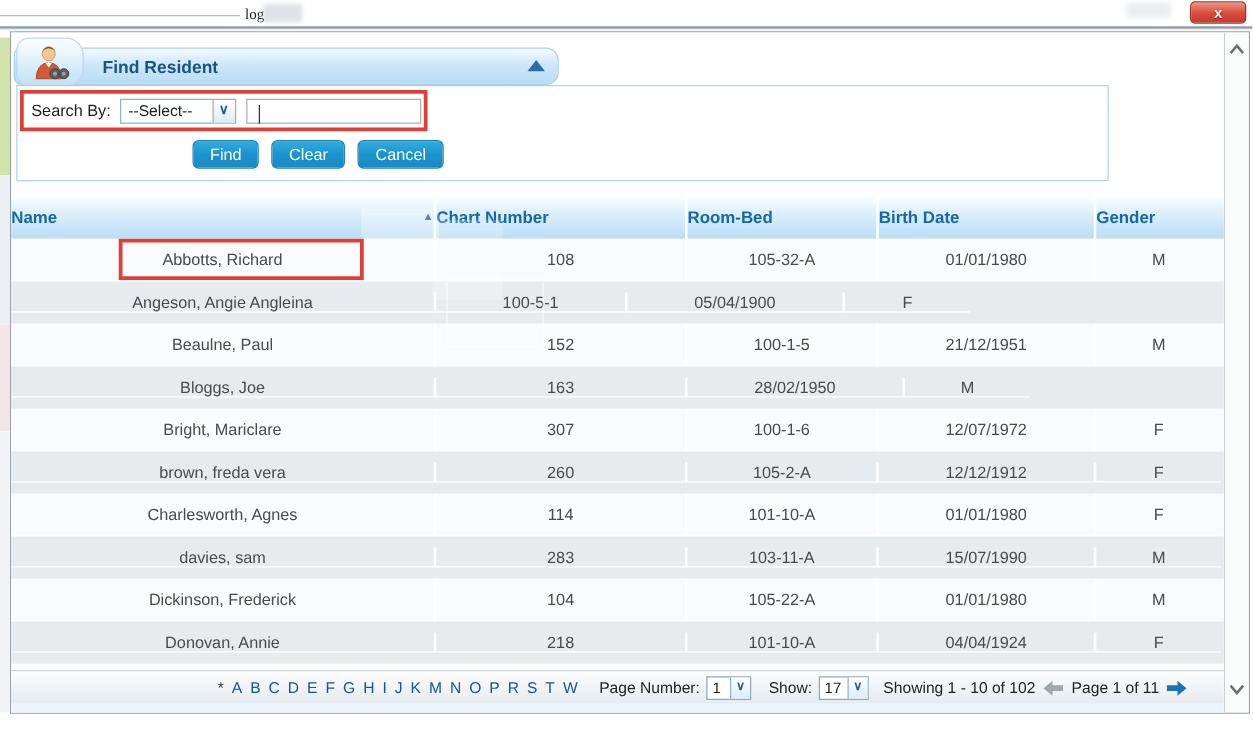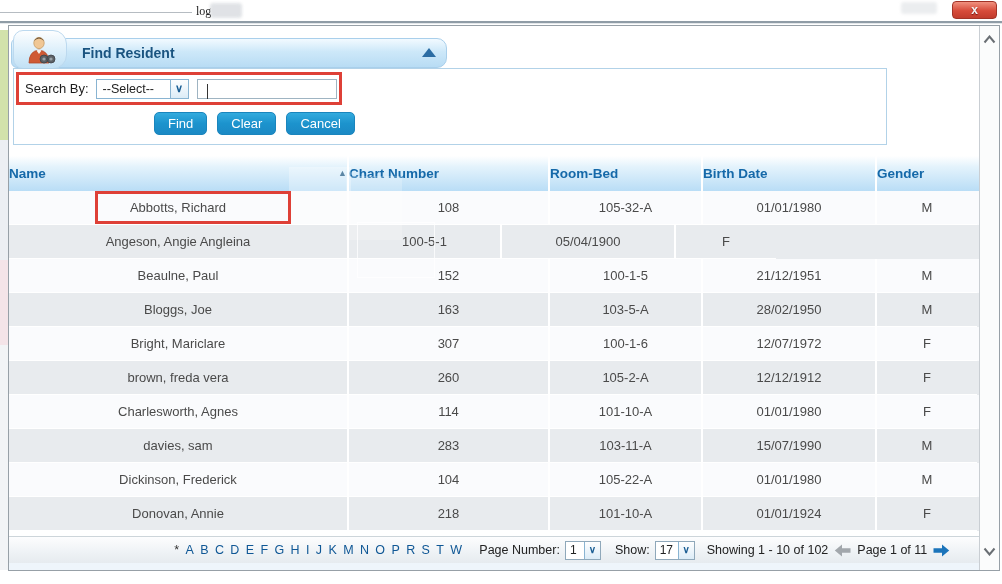--- a/index.html
+++ b/index.html
@@ -76,21 +76,21 @@
   
   .table { position:absolute; left:0; top:130px; width:970px; }
   .thead { display:flex; height:35px;
     background:linear-gradient(#ffffff, #e4f3fc 30%, #b9ddf6); }
   .thcell { display:flex; align-items:center; justify-content:space-between; font-size:13.5px;
     font-weight:bold; color:#1569a9; border-right:2px solid #fff; cursor:pointer; }
   .thcell:last-child { border-right:none; }
   .sort-arrow { font-size:9px; color:#16527e; margin-left:2px; margin-top:-2px; }
   .trow { display:flex; height:34px; cursor:pointer; }
   .trow.odd  { background:#fafbfd; }
-  .trow.even { background:#e8ebee; }
+  .trow.even { background:#e8ebee;align-items:center; }
   .tcell { display:flex; align-items:center; justify-content:center; font-size:13px; color:#4a4a4a;
     border-right:2px solid #fff; border-bottom:1px solid #fff; }
   .tcell:last-child { border-right:none; }
   .c0 { width:340px; } .c1 { width:201px; } .c2 { width:153px; } .c3 { width:174px; } .c4 { width:100px; }
 
   
   .row-redbox { position:absolute; left:86px; top:165px; width:196px; height:33px;
     border:3px solid #de4037; pointer-events:none; }
 
   
@@ -212,21 +212,20 @@
             <div class="trow odd">
               <div class="tcell c0">Beaulne, Paul</div>
               <div class="tcell c1">152</div>
               <div class="tcell c2">100-1-5</div>
               <div class="tcell c3">21/12/1951</div>
               <div class="tcell c4">M</div>
             </div>
             <div class="trow even">
               <div class="tcell c0">Bloggs, Joe</div>
               <div class="tcell c1">163</div>
-              <div class="tcell c2">103-5-A</div>
               <div class="tcell c3">28/02/1950</div>
               <div class="tcell c4">M</div>
             </div>
             <div class="trow odd">
               <div class="tcell c0">Bright, Mariclare</div>
               <div class="tcell c1">307</div>
               <div class="tcell c2">100-1-6</div>
               <div class="tcell c3">12/07/1972</div>
               <div class="tcell c4">F</div>
             </div>
@@ -255,21 +254,21 @@
               <div class="tcell c0">Dickinson, Frederick</div>
               <div class="tcell c1">104</div>
               <div class="tcell c2">105-22-A</div>
               <div class="tcell c3">01/01/1980</div>
               <div class="tcell c4">M</div>
             </div>
             <div class="trow even">
               <div class="tcell c0">Donovan, Annie</div>
               <div class="tcell c1">218</div>
               <div class="tcell c2">101-10-A</div>
-              <div class="tcell c3">01/01/1924</div>
+              <div class="tcell c3">04/04/1924</div>
               <div class="tcell c4">F</div>
             </div>
           </div>
       </div>
 
       <div class="ghost g1"></div>
       <div class="ghost g2"></div>
       <div class="ghost g3"></div>
 
       <div class="row-redbox"></div>

